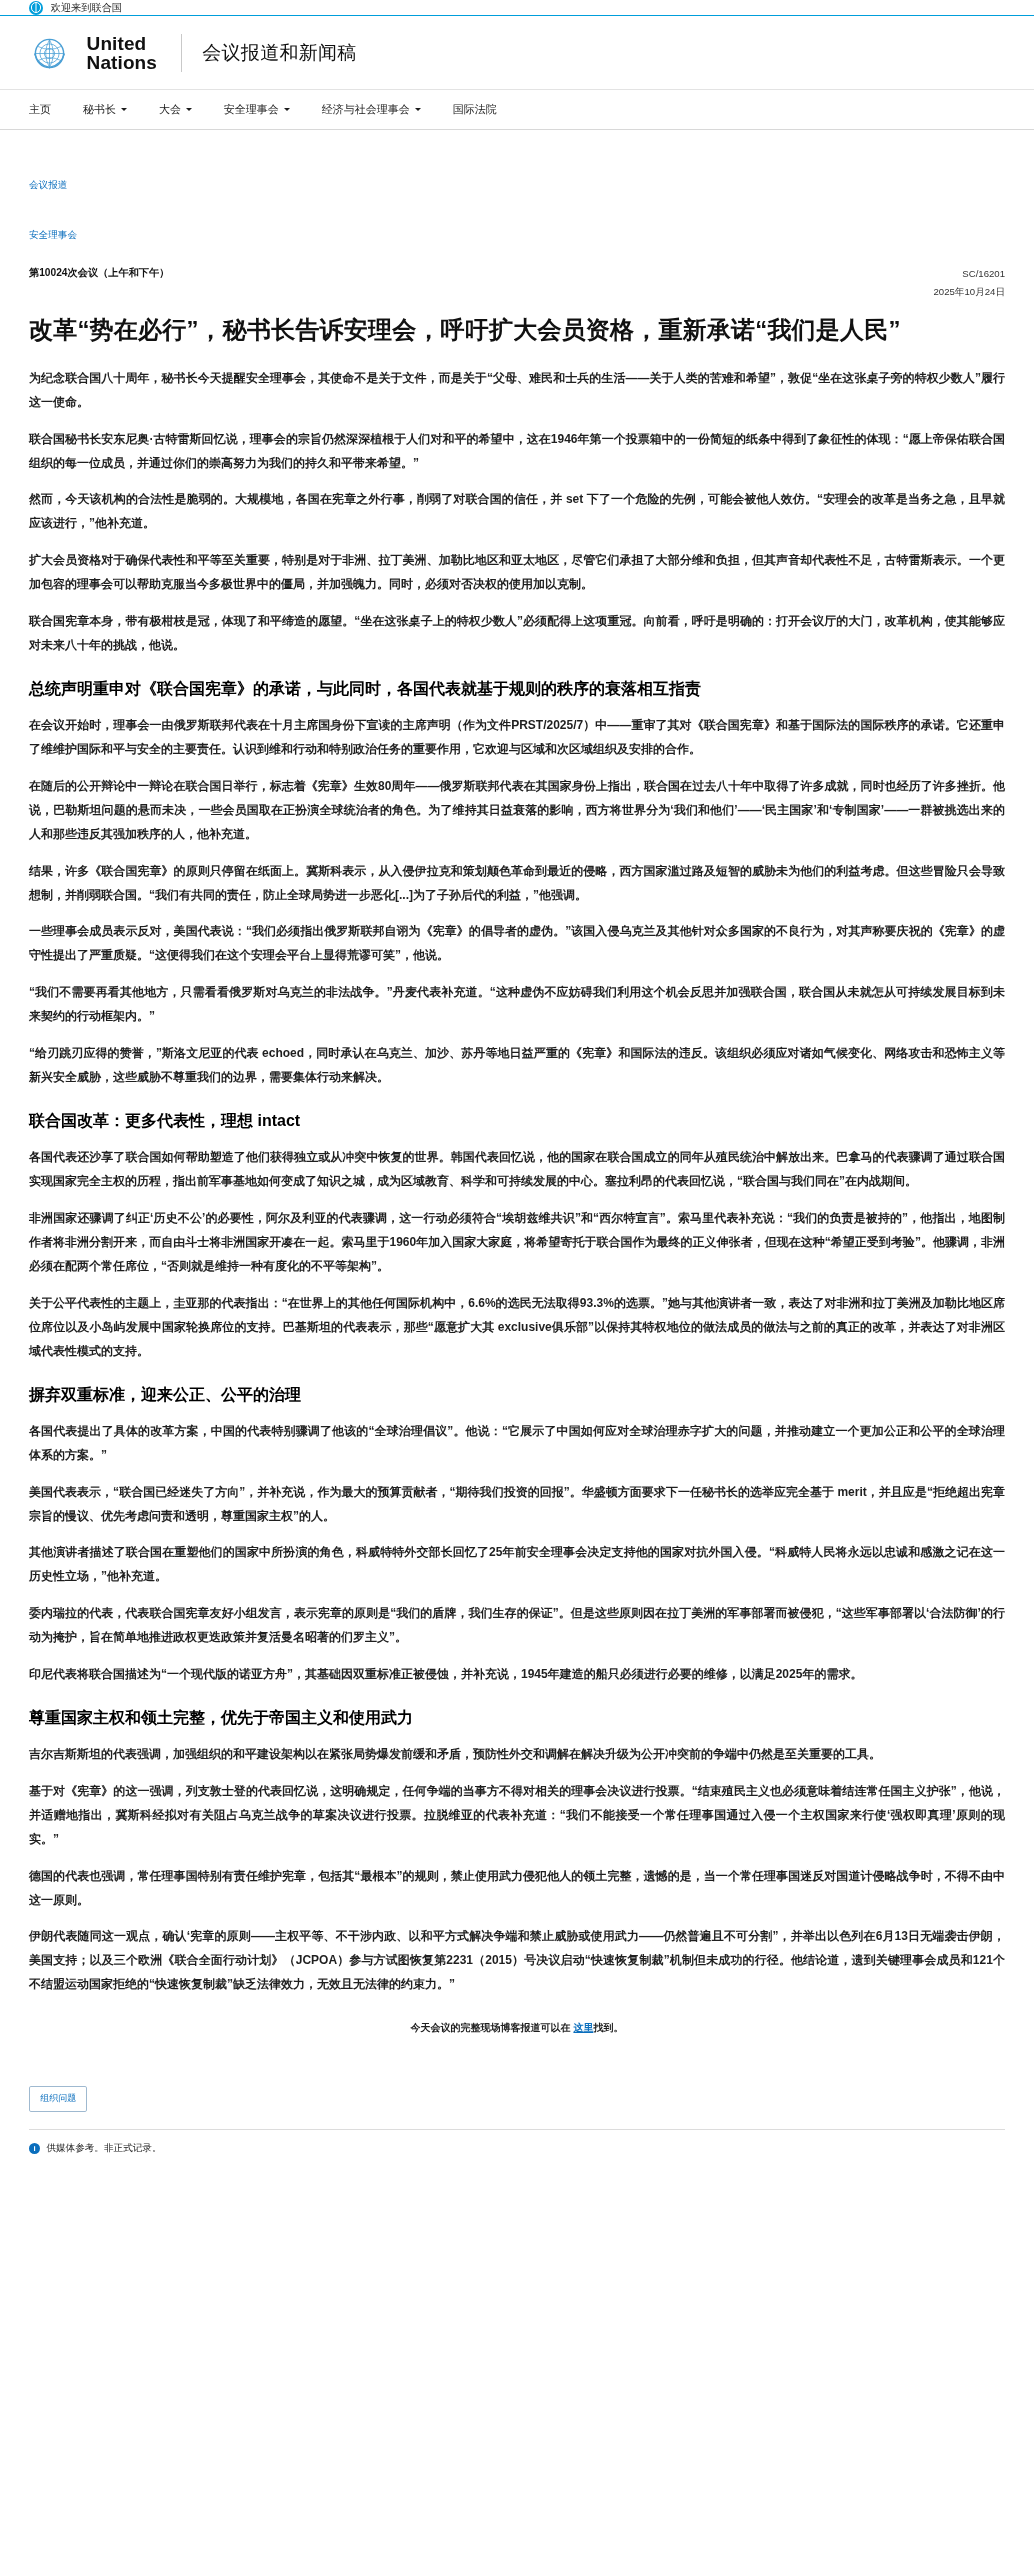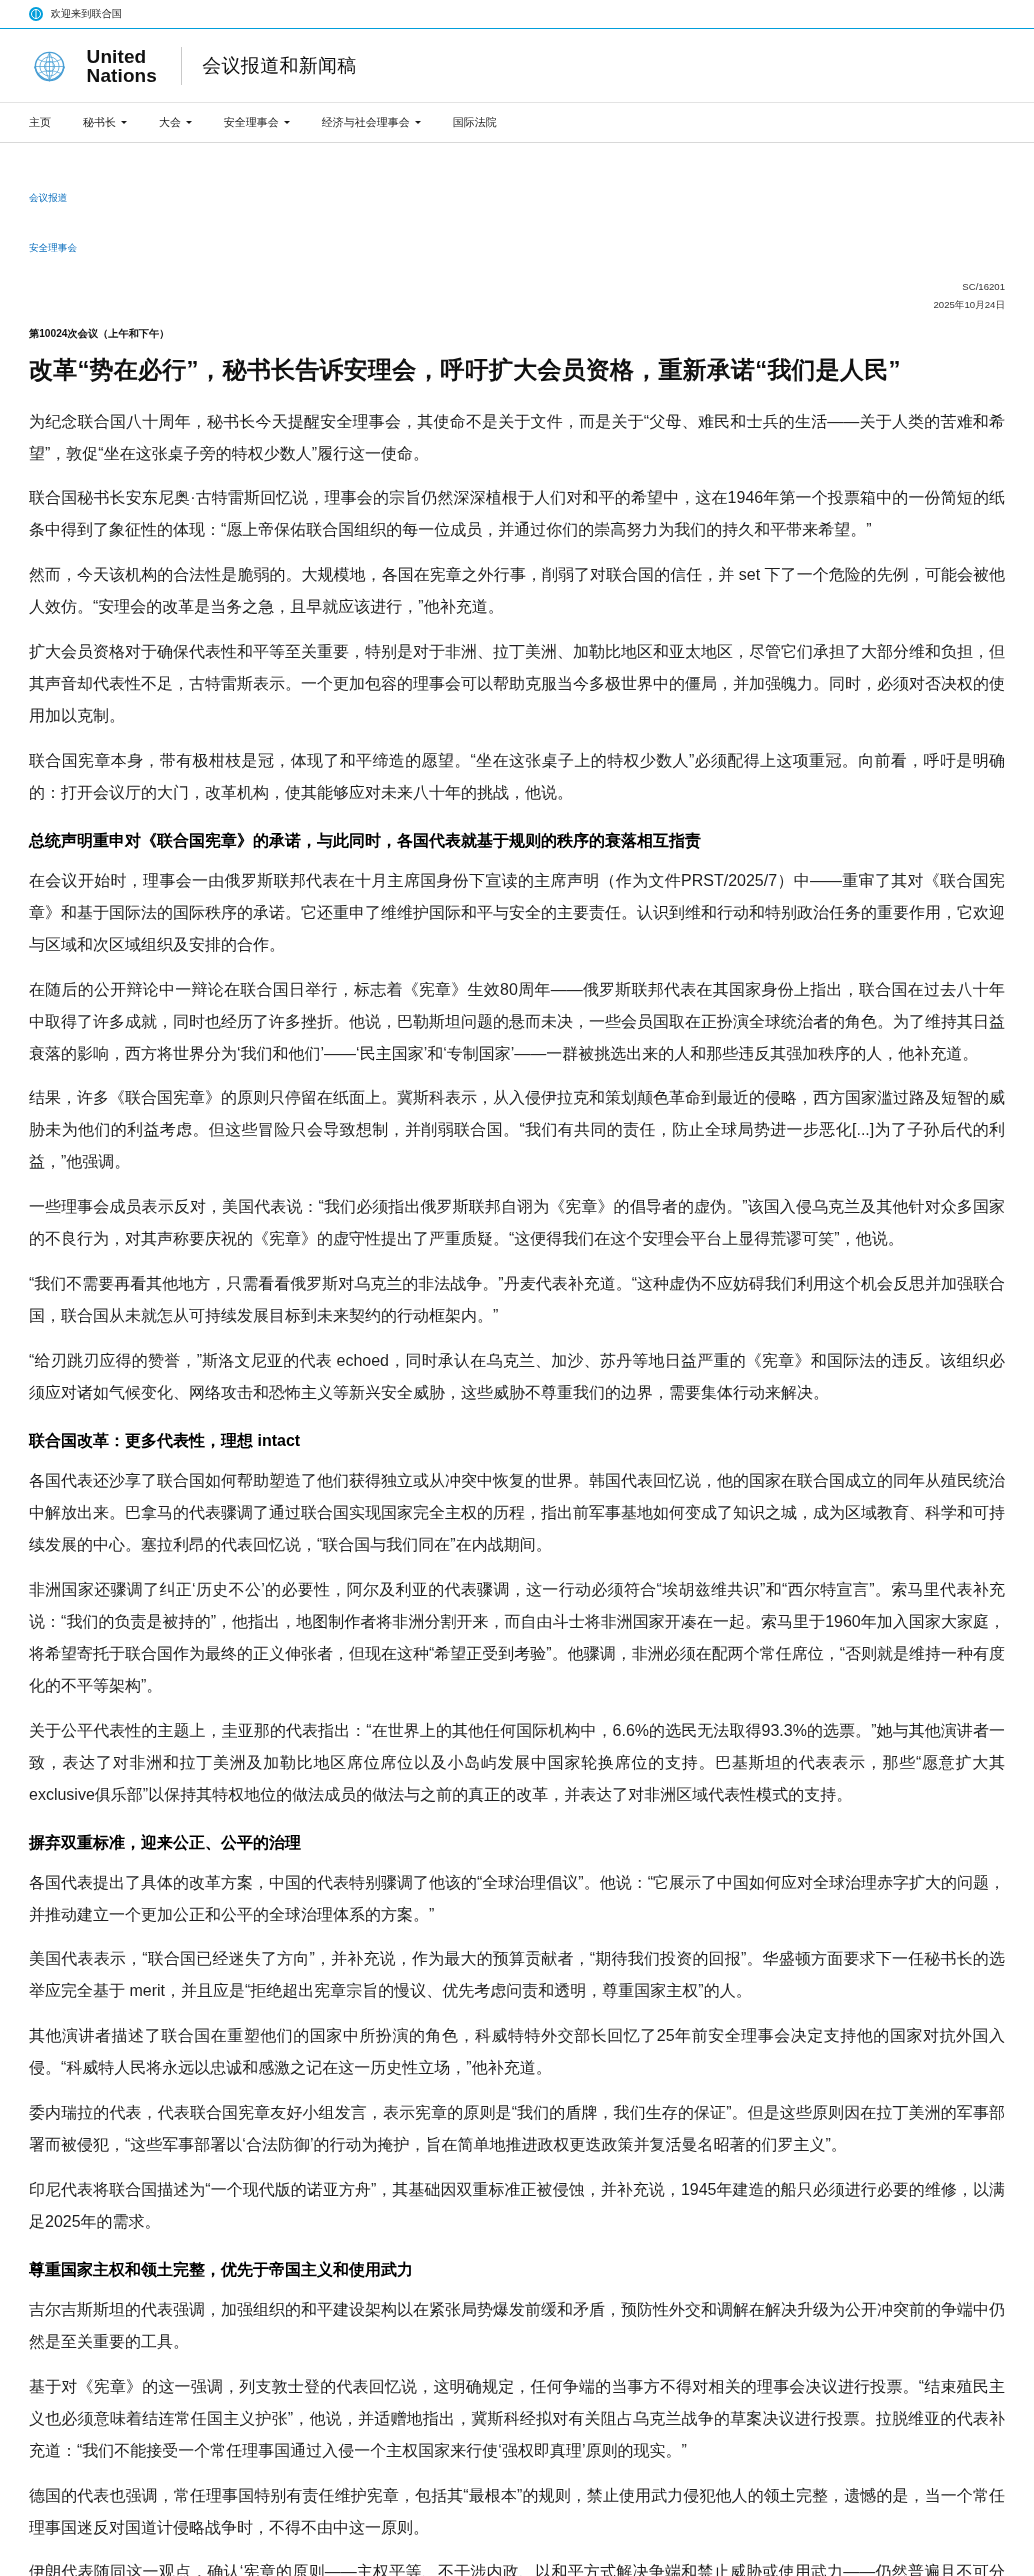--- a/index.html
+++ b/index.html
@@ -6,21 +6,21 @@
   html, body { margin:0; padding:0; }
   body {
     width: 1034px;
     background: #ffffff;
     font-family: "Liberation Sans", "DejaVu Sans", sans-serif;
     color: #1a1a1a;
     -webkit-font-smoothing: antialiased;
   }
   
   .un-topbar {
-    height: 29px;
+    height: 16px;
     background: #ffffff;
     border-bottom: 1.9px solid #009edb;
     display: flex;
     align-items: center;
     padding: 0 29px;
     gap: 7.7px;
   }
   .un-topbar .globe-mini {
     width: 14px; height: 14px; border-radius: 50%;
     background: #009edb;
@@ -125,21 +125,20 @@
     padding: 16.6px 29px 0 29px;
     display: flex;
     justify-content: space-between;
     align-items: flex-start;
   }
   .meeting-label {
     font-size: 10.2px;
     font-weight: bold;
     color: #111;
     padding-top: 1.3px;
-    margin-top: 48px;
   }
   .meta-right {
     text-align: right;
     font-size: 9.6px;
     color: #333;
     line-height: 1.9;
   }
   .meta-right .symbol { font-weight: normal; }
   
   article {
@@ -147,25 +146,26 @@
   }
   h1.headline {
     font-size: 24px;
     line-height: 1.42;
     font-weight: bold;
     margin: 11.5px 0 19px 0;
     color: #111;
     letter-spacing: 0.2px;
   }
   article p {
-    font-size: 16px;
+    font-size: 12px;
     line-height: 2.0;
     margin: 0 0 12.8px 0;
     color: #1f1f1f;
     text-align: justify;
+    font-weight: bold;
   }
   h2.subhead {
     font-size: 16px;
     line-height: 1.6;
     font-weight: bold;
     margin: 19px 0 11.5px 0;
     color: #000000;
   }
   a.inline-link {
     color: #0a6ebd;

